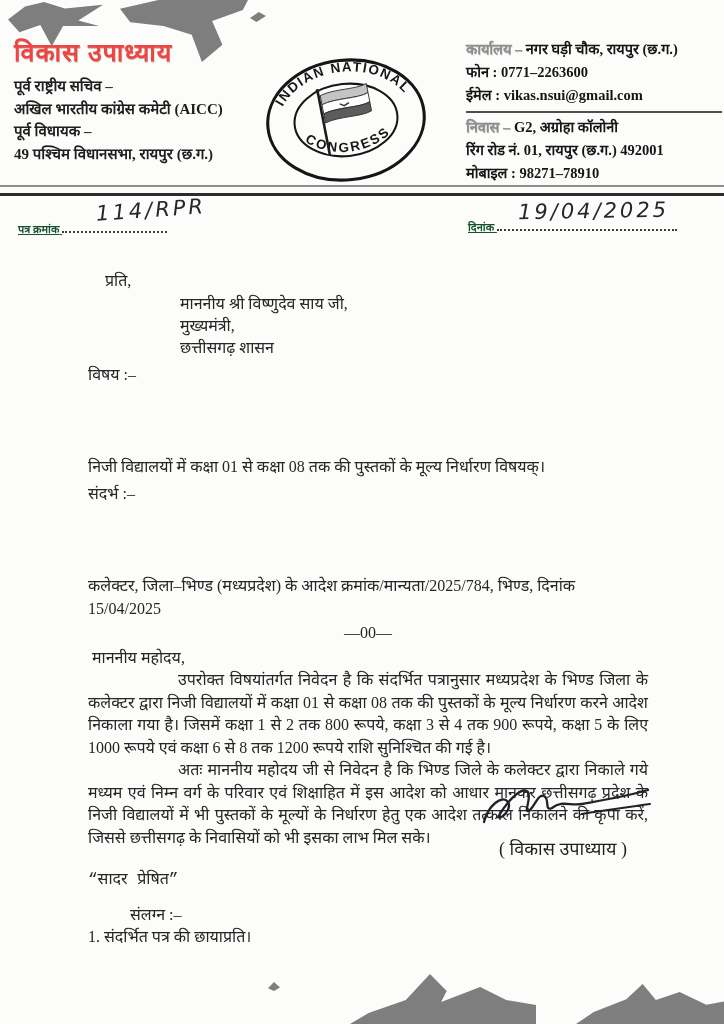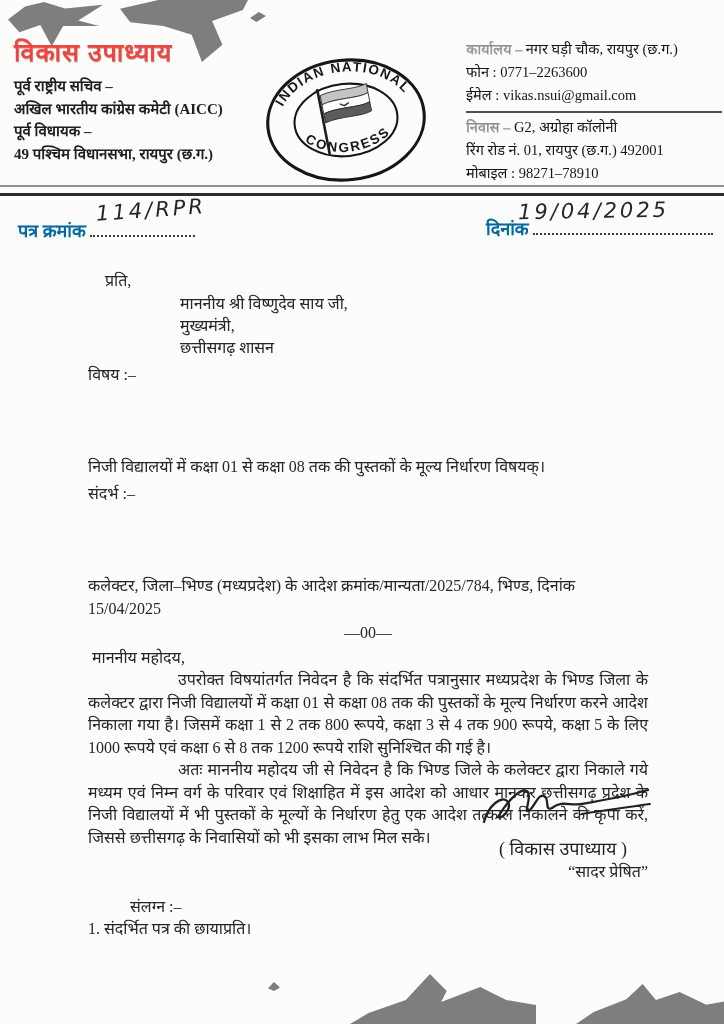--- a/index.html
+++ b/index.html
@@ -25,49 +25,49 @@
   
   .lh-left{position:absolute; left:14px; top:34px; width:250px;}
   .lh-name{
     font-size:25px; font-weight:bold; letter-spacing:1px; color:#ef4444;
     text-shadow:0.6px 0.6px 0 #c9bca9;
     font-family:"Liberation Sans", sans-serif;
   }
   .lh-left-lines{margin-top:7px; font-size:15px; font-weight:bold; color:#1e1e1e; line-height:22.5px;}
   .lh-logo{position:absolute; left:260px; top:56px; width:172px; height:128px; transform:rotate(-6deg);}
   .lh-right{position:absolute; left:466px; top:38px; width:256px;
-    font-size:14.5px; font-weight:normal; color:#151515; line-height:23px;}
+    font-size:14.5px; font-weight:bold; color:#151515; line-height:23px;}
   .outline-label{color:#8d8d8d; text-shadow:0.5px 0.5px 0 #bdbdbd;}
   .lh-divider{border:0; border-top:2px solid #4e4e4e; margin:4px 0 3px 0; width:100%;}
   
   .main-rule{position:absolute; left:0; top:185px; width:724px; height:6px;
     border-top:2px solid #8f8f8f; border-bottom:3px solid #2c2c2c;}
-  .meta-label{font-size:18px; font-weight:bold; color:#0369a1;}
+  .meta-label{font-size:11px; font-weight:bold; color:#14532d;text-decoration:underline;}
   .letter-no{position:absolute; left:18px; top:218px;}
-  .date-line{position:absolute; left:486px; top:216px;text-align:right;}
+  .date-line{position:absolute; left:468px; top:216px;text-align:right;}
   .dots{display:inline-block; border-bottom:2px dotted #3c3c3c; height:13px; vertical-align:baseline;}
   .dots-no{width:105px;} .dots-date{width:180px;}
   .hand{
     position:absolute; font-family:"DejaVu Sans", sans-serif; font-style:italic;
     font-size:21px; letter-spacing:3px; color:#26262e; white-space:nowrap;
   }
   .hand-no{left:96px; top:198px; transform:rotate(-4deg);}
   .hand-date{left:518px; top:199px; transform:rotate(-1deg);}
   
   .body-block{position:absolute; left:88px; top:270px; width:560px;
     font-size:16px; line-height:22.5px; color:#262626;}
   .to-label{margin-left:17px;}
   .recipient{margin-left:92px; line-height:22px;}
   .row{display:flex; margin-top:5px;flex-direction:column;}
   .row-label{flex:0 0 92px;}
   .row-text{flex:1;}
   .separator{text-align:center; margin-top:2px;}
   .salutation{margin-left:4px; margin-top:2px;}
   .para{margin:0; text-align:justify; text-indent:90px;}
-  .closing{text-align:right; margin-top:12px;}
+  .closing{text-align:left; margin-top:20px;font-family:Liberation Mono, monospace;}
   .enclosure-label{margin-top:12px;margin-left:42px;}
   
   .sig{position:absolute; left:478px; top:776px; width:176px; height:58px;}
   .signatory{position:absolute; left:468px; top:836px; width:190px; text-align:center;
     font-size:18px; color:#1f1f1f;}
 </style>
 </head>
 <body>
 
 <div class="page">

